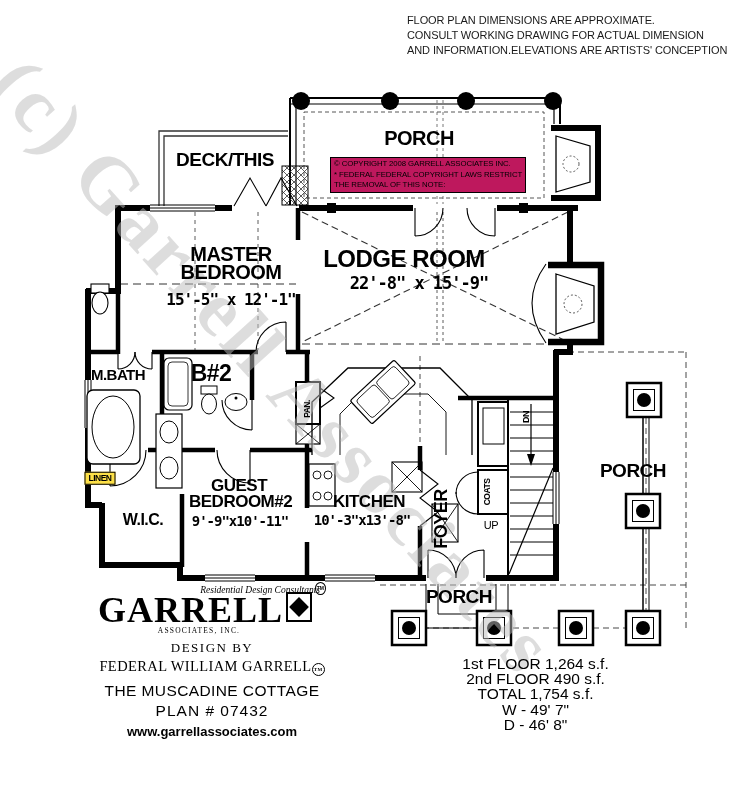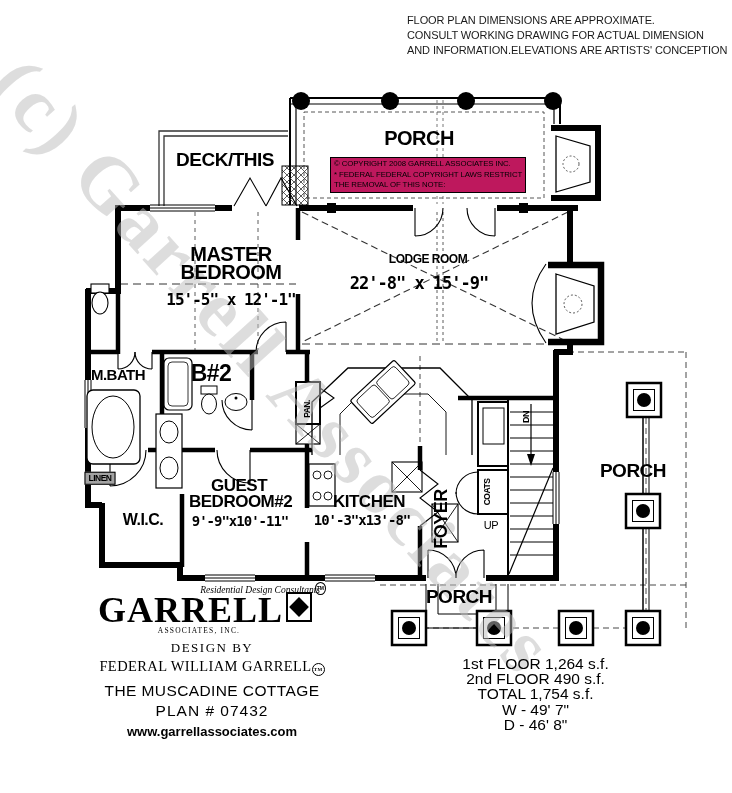--- a/index.html
+++ b/index.html
@@ -11,21 +11,21 @@
              color:#bdbdbd;opacity:.5;white-space:nowrap;pointer-events:none;}
   .disclaimer{position:absolute;left:407px;top:13px;font-size:11px;line-height:15.2px;
               letter-spacing:-0.1px;color:#1a1a1a;white-space:nowrap;}
   .cpybox{position:absolute;left:330px;top:157px;width:188px;border:1.2px solid #000;background:#be185d;
           font-size:7.8px;line-height:10.6px;letter-spacing:-0.1px;padding:1px 3px;white-space:nowrap;}
   .lbl{position:absolute;transform:translate(-50%,-50%);font-weight:bold;letter-spacing:-0.5px;
        white-space:nowrap;text-align:center;line-height:1;}
   .rot{transform:translate(-50%,-50%) rotate(-90deg);}
   .wrap{white-space:normal;line-height:0.92;}
   .dims{font-family:"DejaVu Sans Mono",monospace;letter-spacing:-1px;}
-  .boxed{border:1.1px solid #000;padding:1px 3px;background:#a3a3a3;}
+  .boxed{border:1.1px solid #000;padding:1px 3px;background:#fde047;}
   .light{font-weight:normal;}
   .logo{position:absolute;left:98px;top:585px;width:228px;text-align:center;}
   .logo-tagline{font-family:"Liberation Serif",serif;font-style:italic;font-size:9.5px;
                 text-align:right;padding-right:6px;}
   .logo-brandrow{display:flex;justify-content:center;gap:3px;margin-top:-3px;}
   .logo-brand{font-family:"Liberation Serif",serif;font-size:36px;font-weight:bold;
               letter-spacing:1px;line-height:1;}
   .diamond-outer{width:26px;height:26px;border:2px solid #000;display:inline-flex;
                  align-items:center;justify-content:center;background:#fff;}
   .diamond-inner{width:14px;height:14px;background:#000;transform:rotate(45deg);}
@@ -276,21 +276,21 @@
 <div class="cpybox">
   <div>© COPYRIGHT 2008 GARRELL ASSOCIATES INC.</div>
   <div>* FEDERAL FEDERAL COPYRIGHT LAWS RESTRICT</div>
   <div>THE REMOVAL OF THIS NOTE:</div>
 </div>
 
 <div class="lbl" style="left:419px;top:138px;font-size:20px">PORCH</div>
 <div class="lbl" style="left:225px;top:159px;font-size:19px">DECK/THIS</div>
 <div class="lbl wrap" style="left:231px;top:263px;font-size:20px;width:105px">MASTER BEDROOM</div>
 <div class="lbl dims" style="left:231px;top:300px;font-size:16px">15'-5" x 12'-1"</div>
-<div class="lbl" style="left:428px;top:259px;font-size:12px">LODGE ROOM</div>
+<div class="lbl" style="left:404px;top:259px;font-size:24px">LODGE ROOM</div>
 <div class="lbl dims" style="left:419px;top:283px;font-size:17px">22'-8" x 15'-9"</div>
 <div class="lbl" style="left:118px;top:374px;font-size:15px">M.BATH</div>
 <div class="lbl" style="left:211px;top:373px;font-size:23px">B#2</div>
 <div class="lbl boxed" style="left:100px;top:478px;font-size:8.5px">LINEN</div>
 <div class="lbl" style="left:143px;top:520px;font-size:16px">W.I.C.</div>
 <div class="lbl wrap" style="left:239px;top:494px;font-size:17px;width:100px">GUEST BEDROOM#2</div>
 <div class="lbl dims" style="left:240px;top:521px;font-size:14px">9'-9"x10'-11"</div>
 <div class="lbl" style="left:369px;top:501px;font-size:17px">KITCHEN</div>
 <div class="lbl dims" style="left:362px;top:520px;font-size:14px">10'-3"x13'-8"</div>
 <div class="lbl rot" style="left:307px;top:409px;font-size:8.5px">PAN.</div>

